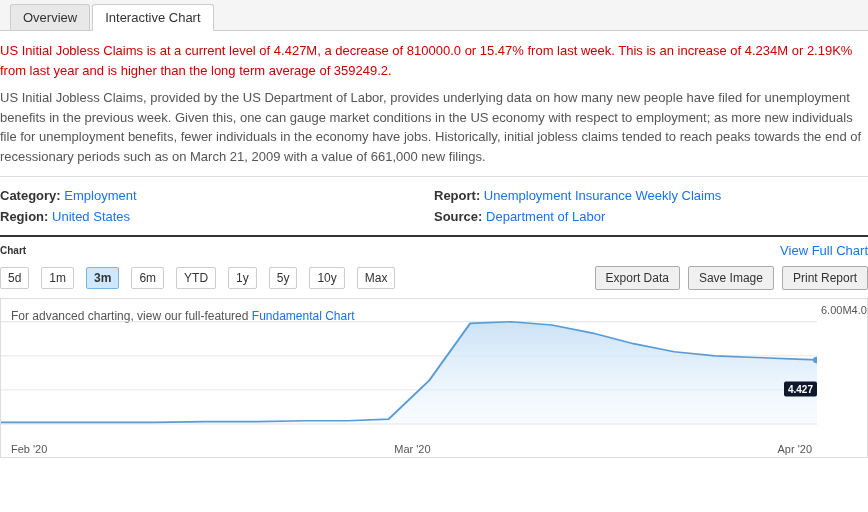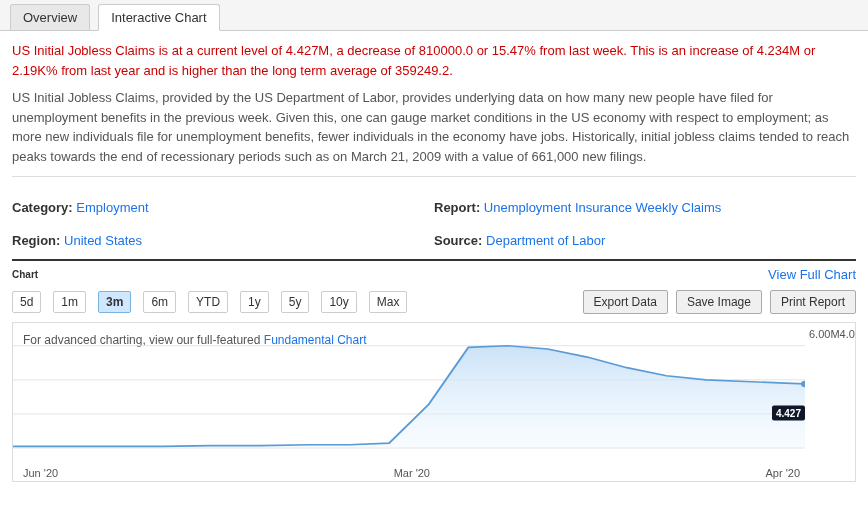--- a/index.html
+++ b/index.html
@@ -1,41 +1,41 @@
 <!DOCTYPE html>
 <html><head>
   <meta charset="utf-8">
   <style>
     * { box-sizing: border-box; margin: 0; padding: 0; }
     body { font-family: Arial, sans-serif; font-size: 13px; background: #fff; color: #333; width: 868px; }
 
     
-    .tabs { display: flex; border-bottom: 1px solid #ccc; background: #f5f5f5; padding-top: 4px; padding-left: 10px; gap: 6px; }
+    .tabs { display: flex; border-bottom: 1px solid #ccc; background: #f5f5f5; padding-top: 4px; padding-left: 10px; }
     .tab {
       padding: 5px 12px;
       border: 1px solid #ccc;
       border-bottom: none;
       background: #e8e8e8;
       cursor: pointer;
       font-size: 13px;
       margin-right: 2px;
       border-radius: 3px 3px 0 0;
       color: #333;
     }
     .tab.active { background: #fff; border-bottom: 1px solid #fff; margin-bottom: -1px; }
 
-    .content { padding: 10px 12px; }
+    .content { padding: 10px 0; }
 
     
     .desc-primary { color: #c00; font-size: 13px; margin-bottom: 8px; line-height: 1.5; }
     .desc-secondary { color: #555; font-size: 13px; margin-bottom: 10px; line-height: 1.5; }
 
     
     .meta-grid { display: grid; grid-template-columns: 1fr 1fr; border-top: 1px solid #ddd; padding-top: 8px; margin-bottom: 8px; }
-    .meta-row { padding: 3px 0; font-size: 13px; margin-top: 12px; }
+    .meta-row { padding: 3px 0; font-size: 13px; }
     .meta-label { font-weight: bold; color: #333; }
     .meta-link { color: #1a73e8; text-decoration: none; }
 
     
     .chart-section { border-top: 2px solid #333; padding-top: 6px; margin-top: 4px; }
     .chart-header { display: flex; justify-content: space-between; align-items: center; margin-bottom: 8px; }
     .chart-title { font-weight: bold; font-size: 10px; }
     .view-full-link { color: #1a73e8; text-decoration: none; font-size: 13px; cursor: pointer; }
 
     
@@ -214,20 +214,20 @@
       <div class="y-axis-labels">
         <span>6.00M</span>
         <span>4.00M</span>
         <span>2.00M</span>
         <span>0.00</span>
       </div>
 
       <div class="current-badge" style="top: 44%;">4.427</div>
 
       <div class="x-axis-labels">
-        <span>Jun '20</span>
+        <span>Feb '20</span>
         <span>Mar '20</span>
         <span>Apr '20</span>
       </div>
     </div>
 
   </div>
 </div>
 
 </body></html>

